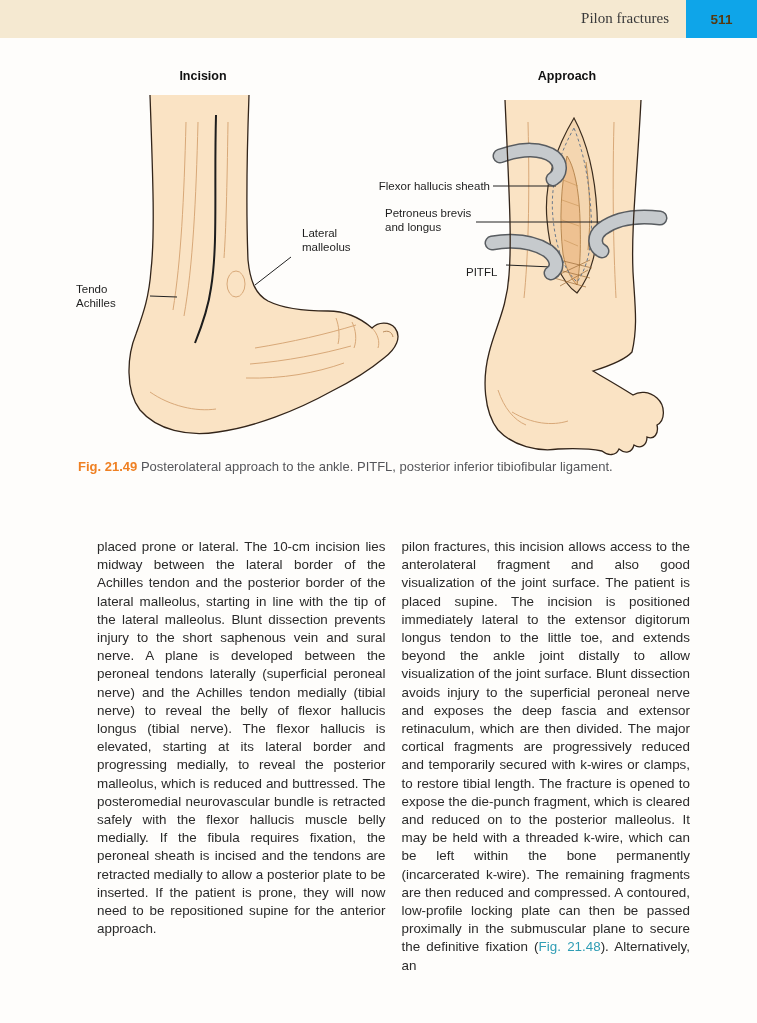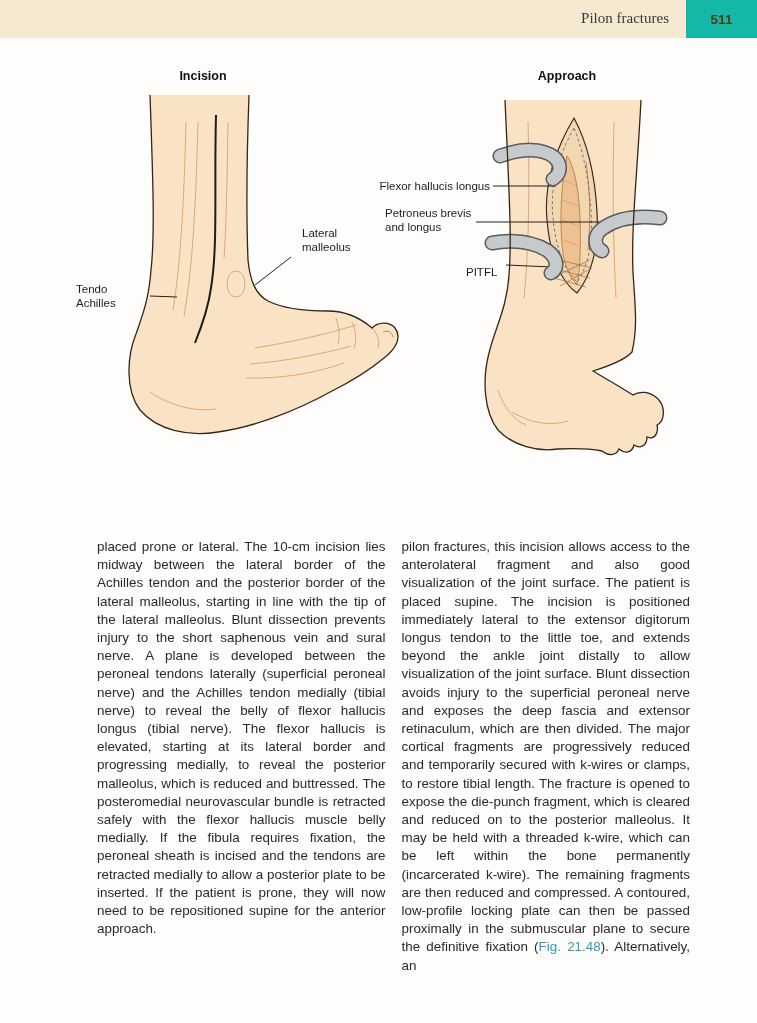--- a/index.html
+++ b/index.html
@@ -5,21 +5,21 @@
   * { margin:0; padding:0; box-sizing:border-box; }
   body { background:#ffffff; font-family:"Liberation Sans", sans-serif; }
   .page {
     position:relative; width:757px; height:1023px;
     background:#fefdfb; overflow:hidden;
   }
   
   .header-band { position:absolute; top:0; left:0; width:757px; height:38px; background:#f5e9d1; }
   .header-title { position:absolute; top:10px; right:88px; font-size:15px; color:#3a3a3a;font-family:Liberation Serif, serif; }
   .page-num-box {
-    position:absolute; top:0; right:0; width:71px; height:38px; background:#14b8a6;
+    position:absolute; top:0; right:0; width:71px; height:38px; background:#0ea5e9;
     display:flex; align-items:center; justify-content:center;
     font-size:13.5px; font-weight:bold; color:#553a12;
   }
   
   .figure-canvas { position:absolute; top:60px; left:0; width:757px; height:400px; pointer-events:none; }
   .fig-title { position:absolute; font-size:12.5px; font-weight:bold; color:#111; text-align:center; }
   .fig-label { position:absolute; font-size:11.5px; color:#1e1e1e; line-height:1.22; white-space:pre-line; }
   .fig-label.right { text-align:right; }
   .caption { position:absolute; left:78px; top:458px; width:640px; font-size:13px; line-height:1.35; color:#55565a; }
   .caption .fig-ref { color:#ef8023; font-weight:bold; }
@@ -113,25 +113,29 @@
     </g>
   </svg>
 
   <div class="fig-title" style="left:140px; top:69px; width:126px;">Incision</div>
   <div class="fig-title" style="left:504px; top:69px; width:126px;">Approach</div>
 
   <div class="fig-label" style="left:302px; top:226px;">Lateral
 malleolus</div>
   <div class="fig-label" style="left:76px; top:282px;">Tendo
 Achilles</div>
-  <div class="fig-label right" style="left:348px; top:179px; width:142px;">Flexor hallucis longus</div>
+  <div class="fig-label right" style="left:348px; top:179px; width:142px;">Flexor hallucis sheath</div>
   <div class="fig-label" style="left:385px; top:206px;">Petroneus brevis
 and longus</div>
   <div class="fig-label" style="left:466px; top:258px;margin-top:7px;">PITFL</div>
 
+  <div class="caption">
+    <span class="fig-ref">Fig. 21.49</span>
+    <span>Posterolateral approach to the ankle. PITFL, posterior inferior tibiofibular ligament.</span>
+  </div>
 
   <div class="columns">
     <div class="col">
       <div>placed prone or lateral. The 10-cm incision lies midway between the lateral border of the Achilles tendon and the posterior border of the lateral malleolus, starting in line with the tip of the lateral malleolus. Blunt dissection prevents injury to the short saphenous vein and sural nerve. A plane is developed between the peroneal tendons laterally (superficial peroneal nerve) and the Achilles tendon medially (tibial nerve) to reveal the belly of flexor hallucis longus (tibial nerve). The flexor hallucis is elevated, starting at its lateral border and progressing medially, to reveal the posterior malleolus, which is reduced and buttressed. The posteromedial neurovascular bundle is retracted safely with the flexor hallucis muscle belly medially. If the fibula requires fixation, the peroneal sheath is incised and the tendons are retracted medially to allow a posterior plate to be inserted. If the patient is prone, they will now need to be repositioned supine for the anterior approach.</div>
     </div>
     <div class="col">
       <div>
         <span>pilon fractures, this incision allows access to the anterolateral fragment and also good visualization of the joint surface. The patient is placed supine. The incision is positioned immediately lateral to the extensor digitorum longus tendon to the little toe, and extends beyond the ankle joint distally to allow visualization of the joint surface. Blunt dissection avoids injury to the superficial peroneal nerve and exposes the deep fascia and extensor retinaculum, which are then divided. The major cortical fragments are progressively reduced and temporarily secured with k-wires or clamps, to restore tibial length. The fracture is opened to expose the die-punch fragment, which is cleared and reduced on to the posterior malleolus. It may be held with a threaded k-wire, which can be left within the bone permanently (incarcerated k-wire). The remaining fragments are then reduced and compressed. A contoured, low-profile locking plate can then be passed proximally in the submuscular plane to secure the definitive fixation (</span><span class="teal">Fig. 21.48</span><span>). Alternatively, an</span>
       </div>
     </div>

